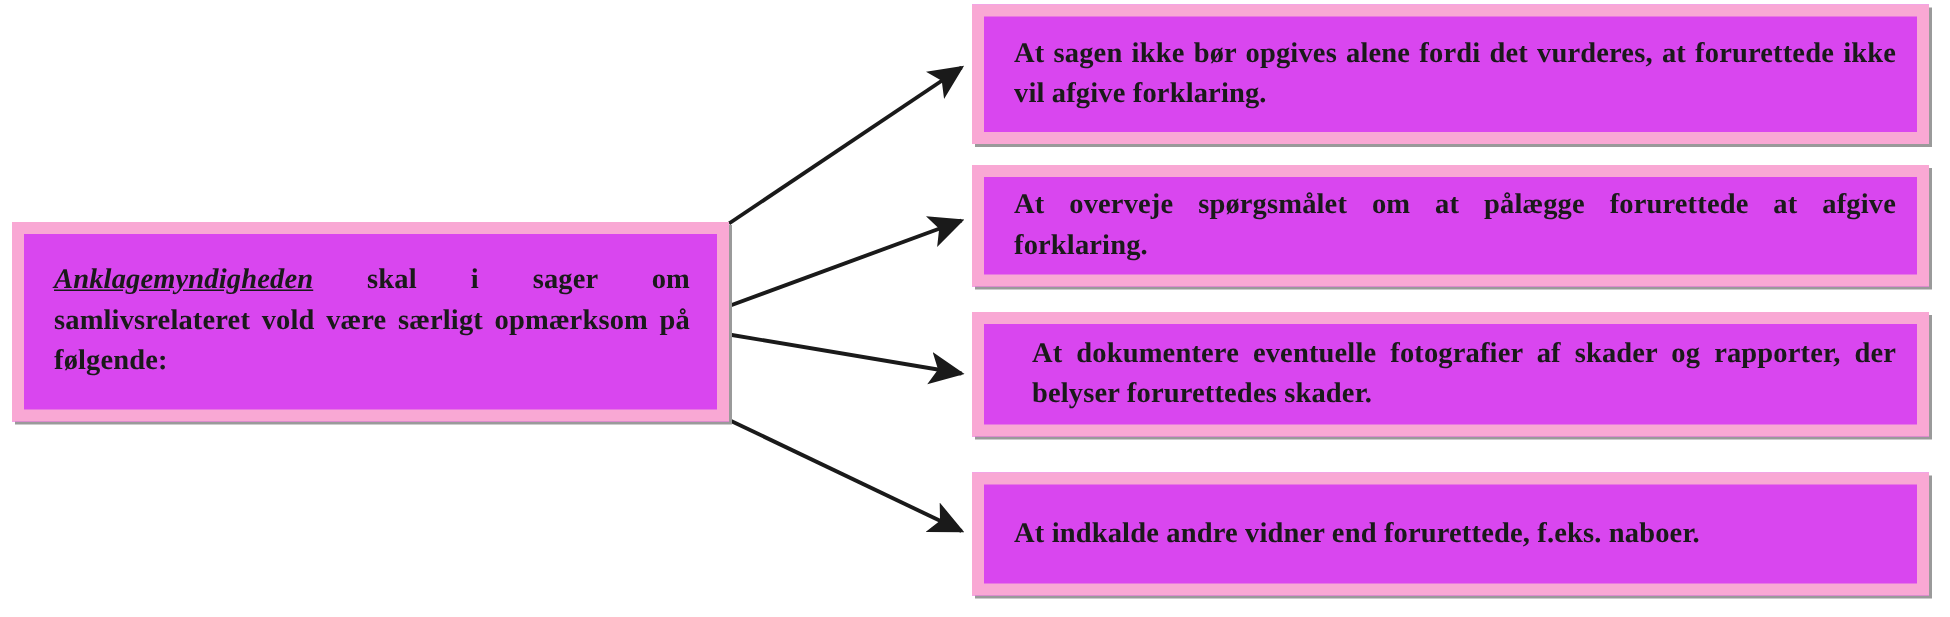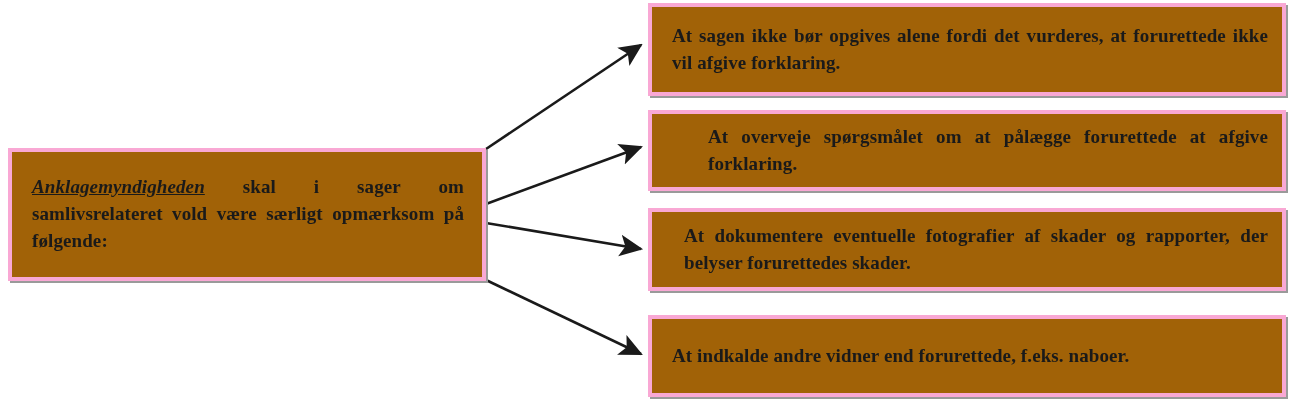--- a/index.html
+++ b/index.html
@@ -21,22 +21,22 @@
     position: absolute;
     left: 0;
     top: 0;
     width: 1300px;
     height: 411px;
     pointer-events: none;
   }
   .node-box {
     position: absolute;
     box-sizing: border-box;
-    background: #a16207;
-    border: 4px solid #f9a8d4;
+    background: #d946ef;
+    border: 8px solid #f9a8d4;
     box-shadow: 2px 2px 0 0 #9a9a9a;
     display: flex;
     align-items: center;
   }
   .node-text {
     display: block;
     width: 100%;
     box-sizing: border-box;
     color: #1a1a1a;
     font-size: 19px;
@@ -61,21 +61,21 @@
     text-decoration: underline;
   }
   .target-box {
     left: 648px;
     width: 638px;
   }
   .target-box .node-text {
     padding: 0 14px 0 20px;
   }
   #target-box-1 { top: 3px;   height: 93px; }
-  #target-box-2 { top: 110px; height: 81px; padding-left: 36px; }
+  #target-box-2 { top: 110px; height: 81px; }
   #target-box-3 { top: 208px; height: 83px; padding-left: 12px; }
   #target-box-4 { top: 315px; height: 82px; }
 </style>
 </head>
 <body>
 
 <div id="diagram-root">
 
   <svg class="arrow-layer" viewBox="0 0 1300 411" width="1300" height="411" xmlns="http://www.w3.org/2000/svg">
     <defs>

